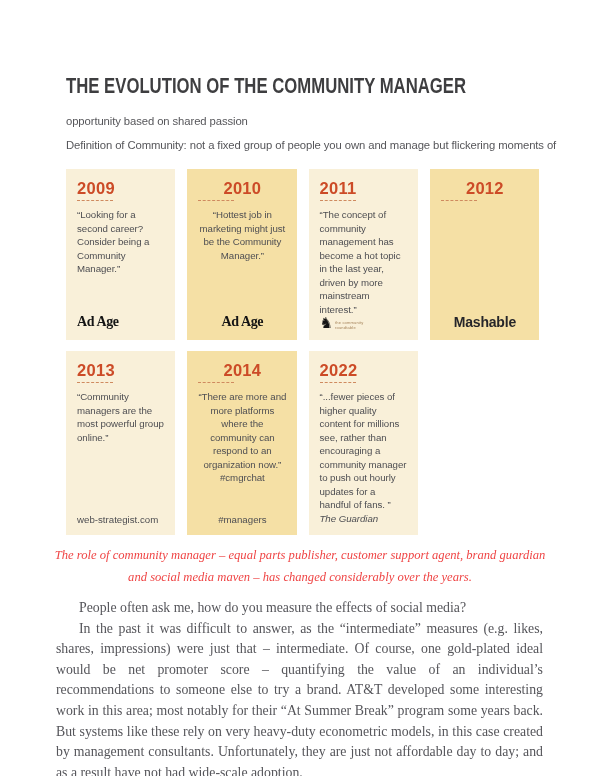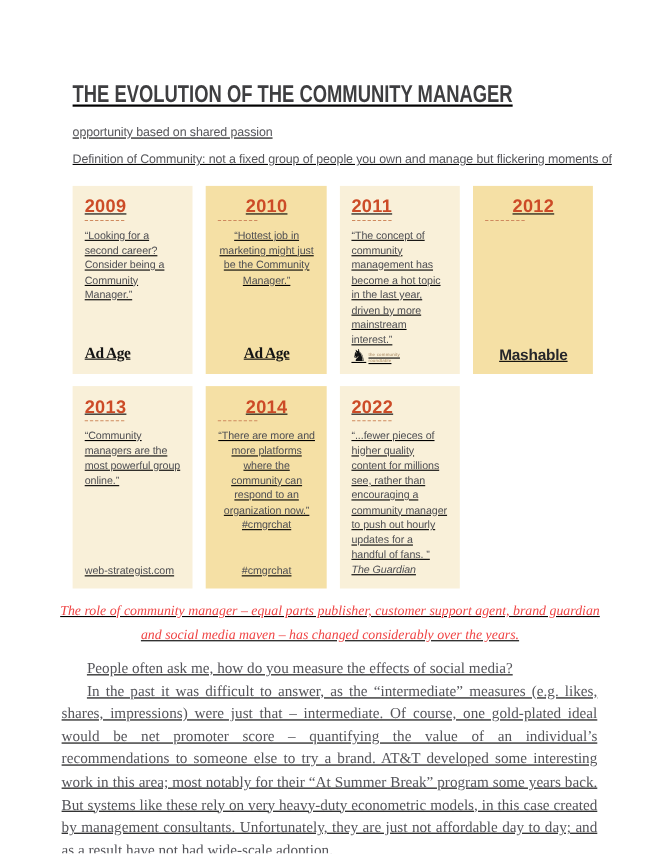--- a/index.html
+++ b/index.html
@@ -2,21 +2,20 @@
 <html><head>
 <meta charset="utf-8">
 <style>
   html,body{margin:0;padding:0;background:#ffffff;}
   .page{
     position:relative;
     width:600px;height:776px;
     background:#ffffff;
     overflow:hidden;
     font-family:"Liberation Sans",sans-serif;
-    text-decoration:underline;
   }
   .content{padding-top:74px;}
   h1.title{
     margin:0 0 0 66px;
     font-size:22px;line-height:24px;
     font-weight:700;color:#3e3e40;
     letter-spacing:0px;white-space:nowrap;
     transform:scaleX(0.76);transform-origin:left center;
   }
   .definition{
@@ -140,21 +139,21 @@
         <div class="year">2013</div>
         <div class="year-rule"></div>
         <div class="quote">“Community managers are the most powerful group online.”</div>
         <div class="source plain">web-strategist.com</div>
       </div>
 
       <div class="card dark">
         <div class="year">2014</div>
         <div class="year-rule"></div>
         <div class="quote">“There are more and more platforms where the community can respond to an organization now.” #cmgrchat</div>
-        <div class="source plain">#cmgrchat</div>
+        <div class="source plain">#managers</div>
       </div>
 
       <div class="card light">
         <div class="year">2022</div>
         <div class="year-rule"></div>
         <div class="quote">
           <span>“...fewer pieces of higher quality content for millions see, rather than encouraging a community manager to push out hourly updates for a handful of fans. ”</span>
           <span class="guardian">The Guardian</span>
         </div>
       </div>

